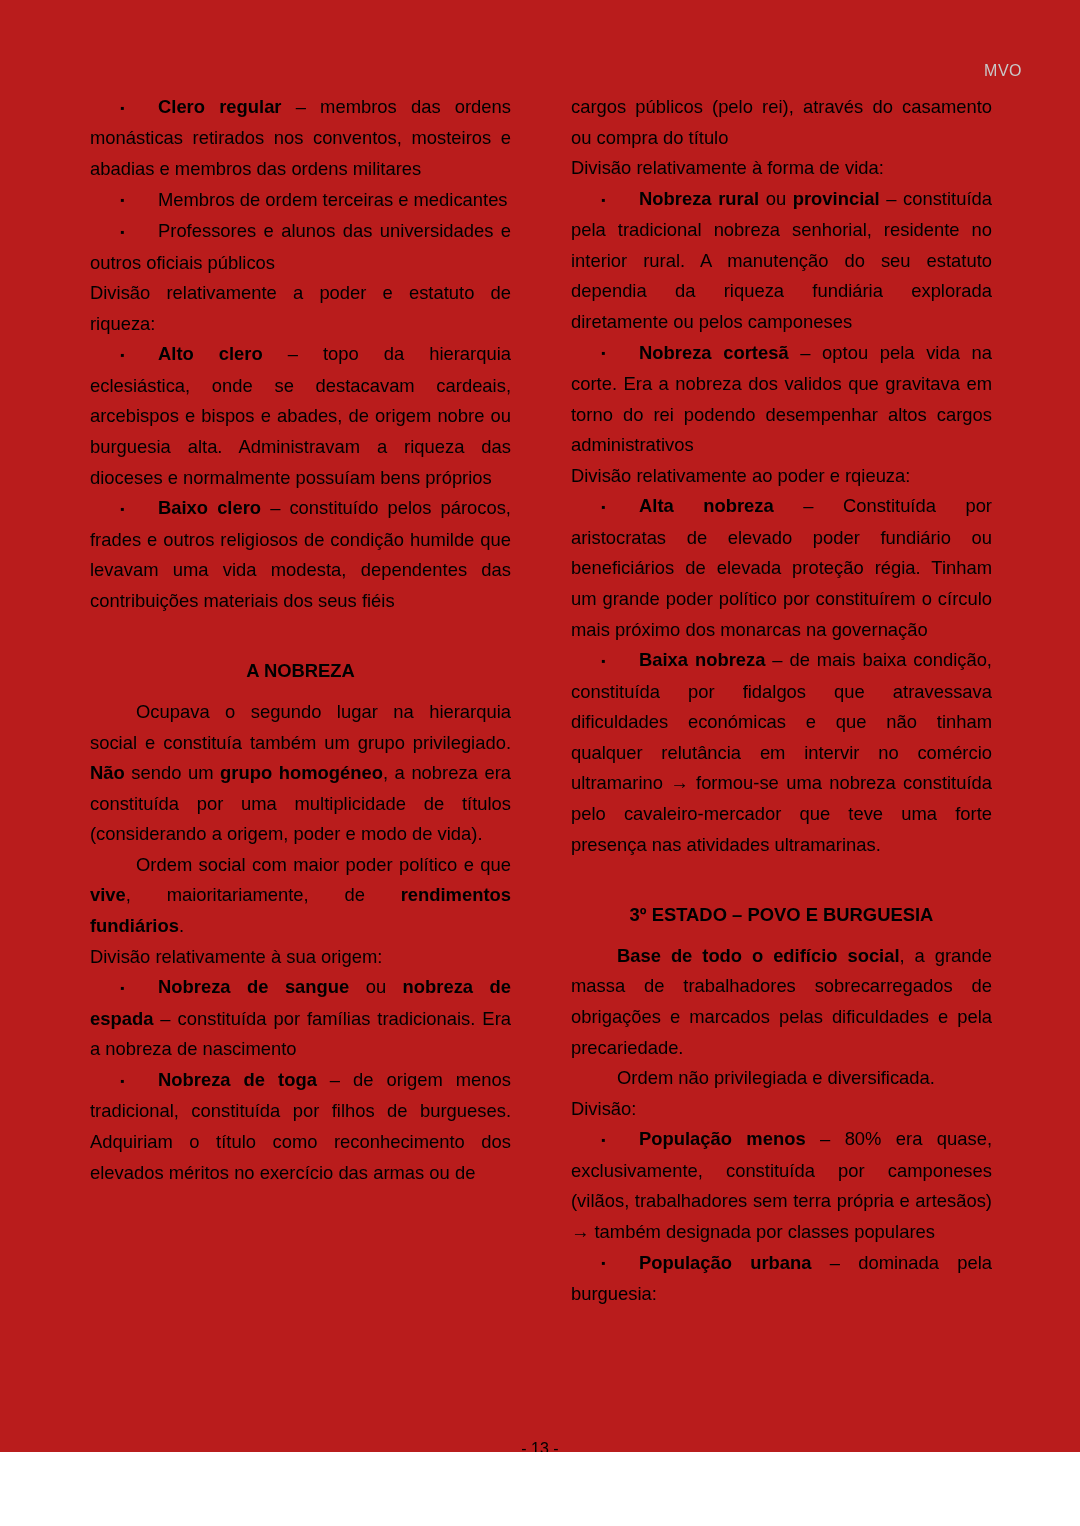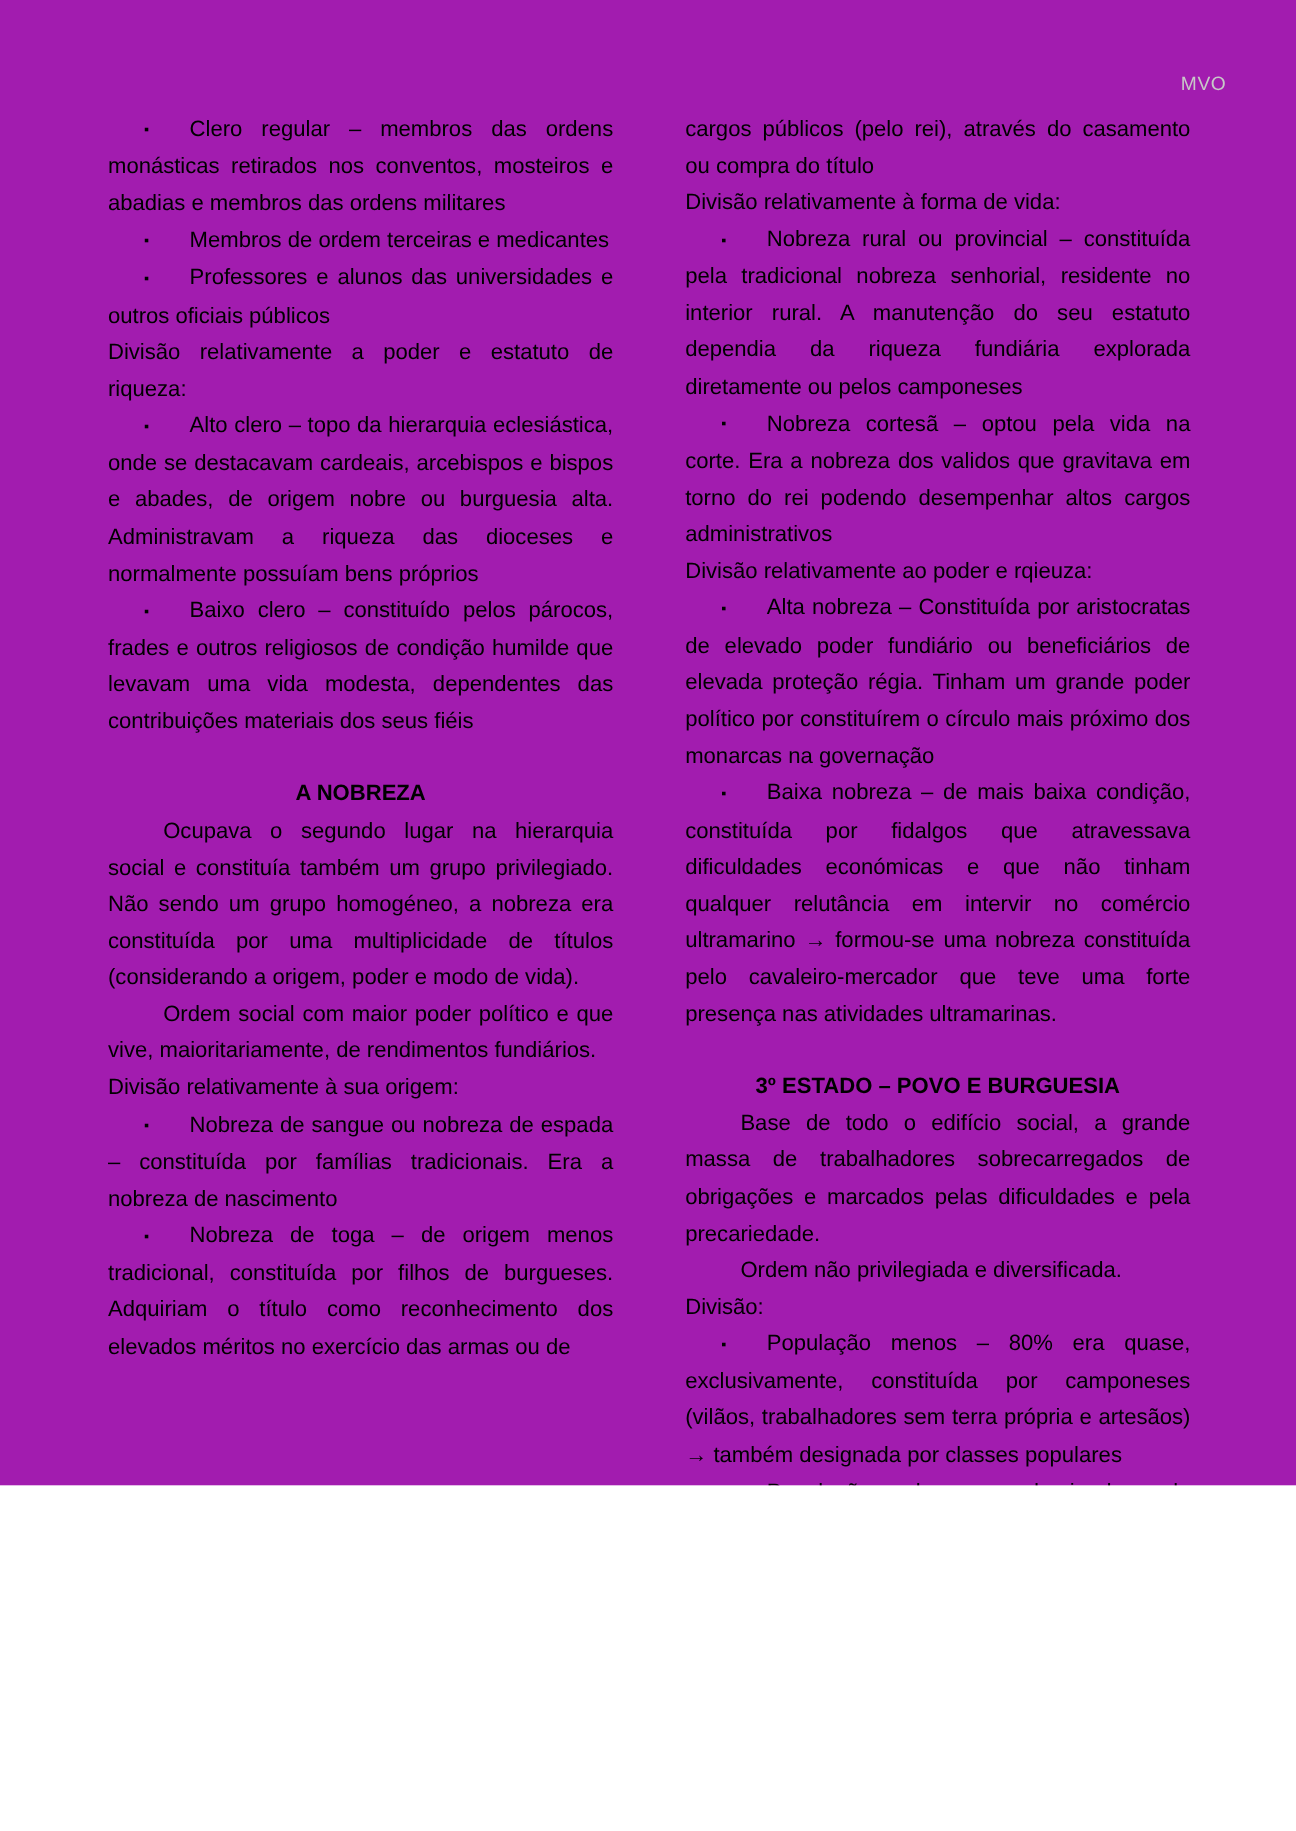--- a/index.html
+++ b/index.html
@@ -3,22 +3,22 @@
 <meta charset="utf-8">
 <style>
   html, body {
     margin: 0;
     padding: 0;
     background: #ffffff;
   }
   .page {
     position: relative;
     width: 1080px;
-    height: 1238px;
-    background: #a21caf;
+    height: 1452px;
+    background: #b91c1c;
     box-sizing: border-box;
     font-family: "Liberation Sans", sans-serif;
     color: #000000;
     overflow: hidden;
   }
   .watermark {
     position: absolute;
     top: 62px;
     right: 58px;
     font-size: 16px;
@@ -68,29 +68,29 @@
     margin-right: 22px;
     font-size: 12px;
     vertical-align: middle;
     line-height: 30.6px;
   }
   .uline {
     text-underline-offset: 3px;
     text-decoration-thickness: 1.3px;
   }
   b, strong {
-    font-weight: normal;
+    font-weight: bold;
     margin-top: 27px;
   }
   .heading {
     text-align: center;
     font-weight: bold;
     font-size: 18.4px;
     line-height: 30.6px;
-    margin: 0;
+    margin: 10px;
   }
   .spacer-lg { height: 30px; }
   .footer {
     position: absolute;
     left: 0;
     right: 0;
     top: 1440px;
     text-align: center;
     font-size: 16px;
     font-family: "Liberation Sans", sans-serif;

